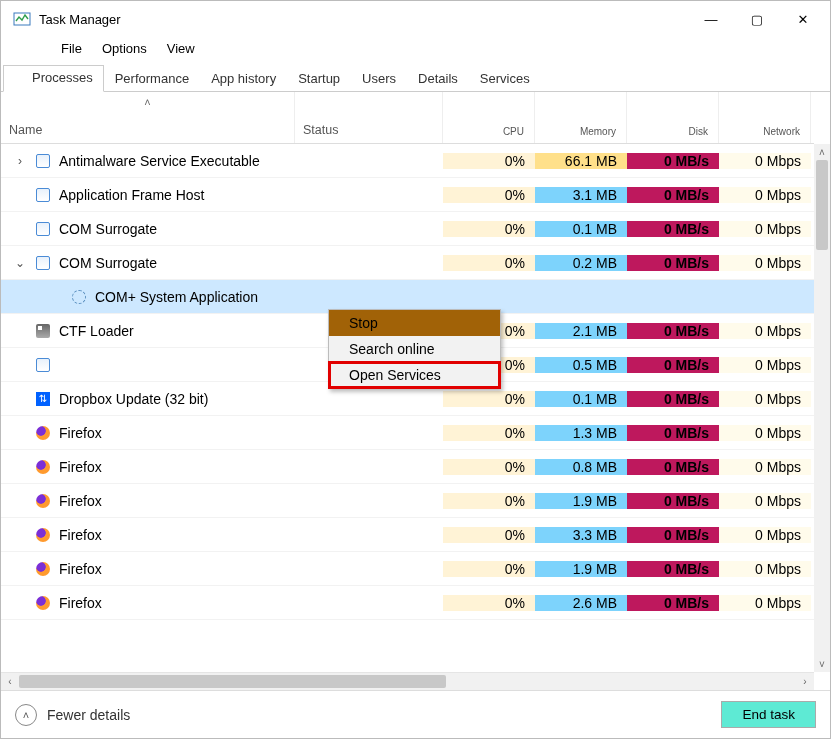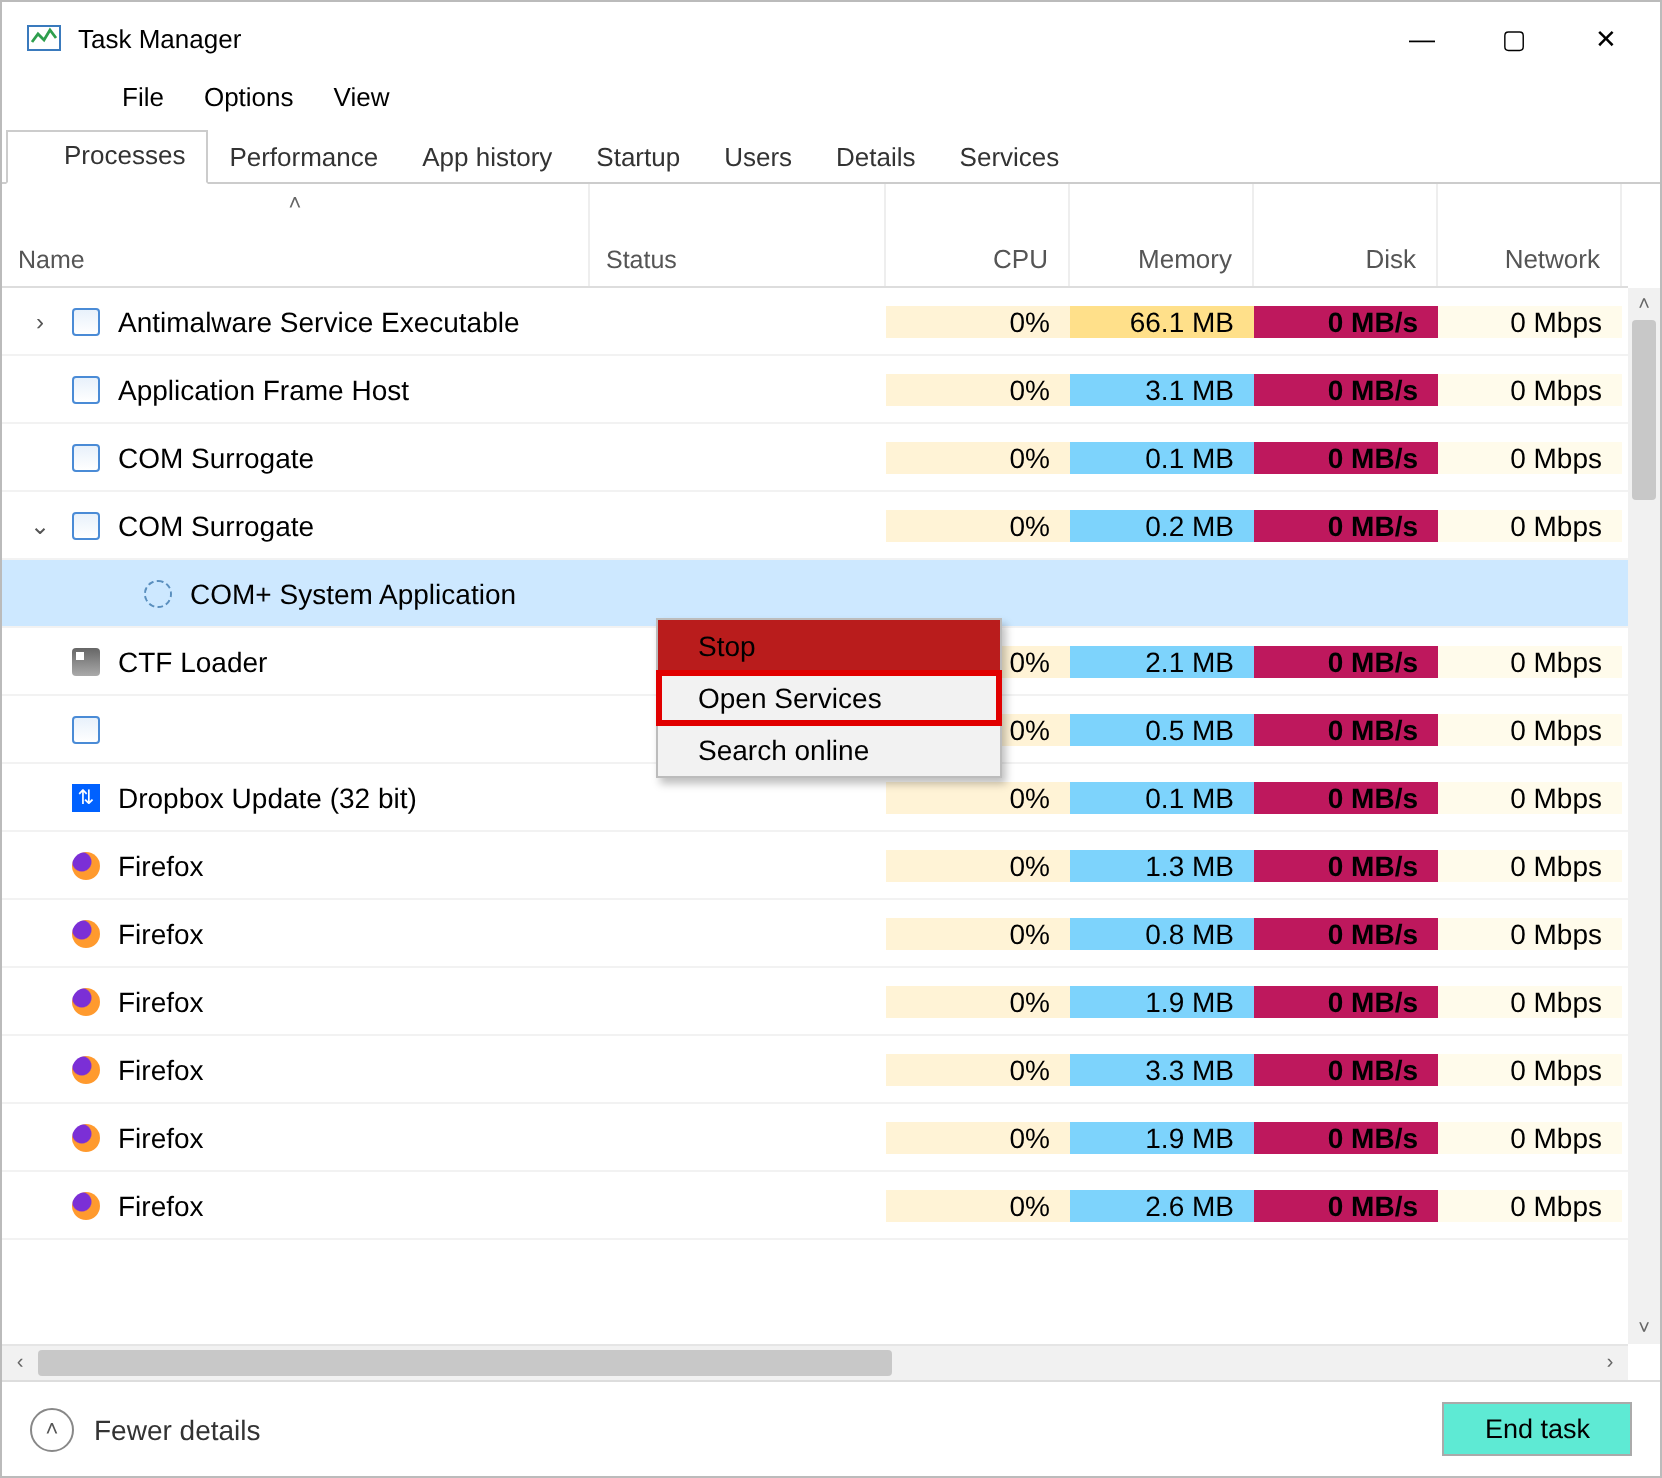--- a/index.html
+++ b/index.html
@@ -81,21 +81,21 @@
     display: flex;
     border-bottom: 1px solid #ddd;
     font-size: 12.5px;
     color: #555;
   }
   .col-name { width: 294px; border-right: 1px solid #eee; display:flex; align-items:flex-end; padding: 0 8px 6px 8px; position:relative;}
   .col-name .sort-ind { position:absolute; top:4px; left:50%; transform:translateX(-50%); font-size:11px; color:#666;}
   .col-status { width: 148px; border-right: 1px solid #eee; display:flex; align-items:flex-end; padding:0 8px 6px 8px;}
   .col-metric { width: 92px; border-right: 1px solid #eee; display:flex; flex-direction:column; align-items:flex-end; justify-content:flex-end; padding:4px 10px 6px 4px;}
   .col-metric .pct { font-size:16px; color:#333; }
-  .col-metric .lbl { font-size:13px; color:#555;margin-top:44px; }
+  .col-metric .lbl { font-size:10px; color:#555;margin-top:44px; }
 
   .rows { }
   .row {
     height: 34px;
     display: flex;
     align-items: center;
     border-bottom: 1px solid #f2f2f2;
     font-size: 14px;
   }
   .row .cname { width: 294px; display:flex; align-items:center; gap:8px; padding-left: 12px; overflow:hidden; white-space:nowrap;}
@@ -128,21 +128,21 @@
     left: 327px;
     top: 217px;
     width: 173px;
     background: #f2f2f2;
     border: 1px solid #bcbcbc;
     box-shadow: 2px 3px 4px rgba(0,0,0,.25);
     font-size: 14px;
     z-index: 20;
   }
   .ctx-item { padding: 5px 20px; }
-  .ctx-item.hover { background: #b91c1c; }
+  .ctx-item.hover { background: #a16207; }
   .ctx-item.boxed { outline: 3px solid #e10000; outline-offset: -2px; }
 
   
   .vscroll {
     position: absolute; right:0; top:52px; bottom:18px; width:16px;
     background:#f1f1f1;
   }
   .vscroll .thumb { position:absolute; left:2px; right:2px; top:0; height:90px; background:#c8c8c8; border-radius:2px;}
   .vscroll .arr-up, .vscroll .arr-dn { position:absolute; left:0; right:0; height:16px; display:flex;align-items:center;justify-content:center;font-size:10px;color:#666;} 
   .vscroll .arr-up2 { position:absolute; left:0; right:0; top:0; height:16px; display:flex;align-items:center;justify-content:center;font-size:10px;color:#666;}
@@ -436,22 +436,22 @@
             <div class="cstatus"></div>
             <div class="cm cpu">0%</div>
             <div class="cm mem">2.6 MB</div>
             <div class="cm disk">0 MB/s</div>
             <div class="cm net">0 Mbps</div>
           </div>
         </div>
 
       <div class="context-menu">
         <div class="ctx-item hover">Stop</div>
+        <div class="ctx-item">Search online</div>
         <div class="ctx-item boxed">Open Services</div>
-        <div class="ctx-item">Search online</div>
       </div>
 
     </div>
 
     <div class="vscroll">
       <div class="arr-up2">˄</div>
       <div class="thumb" style="top:16px"></div>
       <div class="arr-dn">˅</div>
     </div>
     <div class="hscroll">

